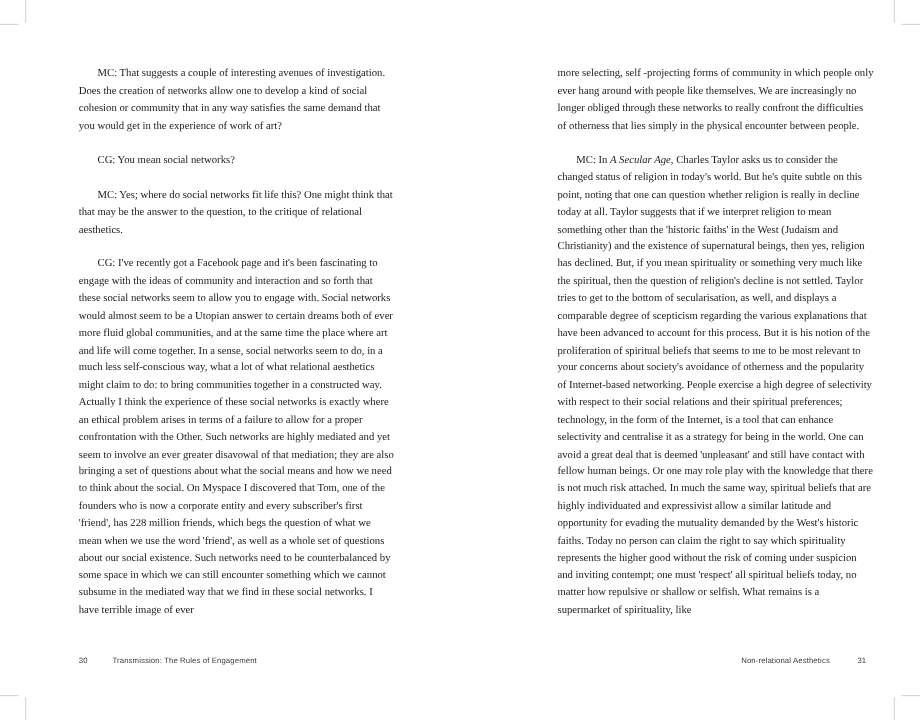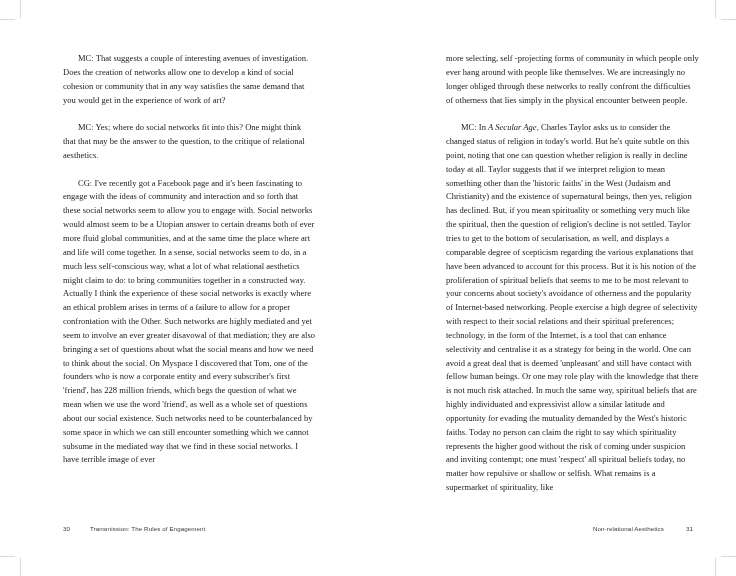--- a/index.html
+++ b/index.html
@@ -105,21 +105,22 @@
   <div class="crop h crop-bl-h"></div>
   <div class="crop v crop-br-v"></div>
   <div class="crop h crop-br-h"></div>
 
   <div class="spread">
 
     <div class="page-half verso">
 
       <div class="textblock">
         <p>MC: That suggests a couple of interesting avenues of investigation. Does the creation of networks allow one to develop a kind of social cohesion or community that in any way satisfies the same demand that you would get in the experience of work of art?</p>
-        <p class="gap">MC: Yes; where do social networks fit into this? One might think that that may be the answer to the question, to the critique of relational aesthetics.</p>
+        <p class="gap">CG: You mean social networks?</p>
+        <p class="gap">MC: Yes; where do social networks fit life this? One might think that that may be the answer to the question, to the critique of relational aesthetics.</p>
         <p class="gap">CG: I've recently got a Facebook page and it's been fascinating to engage with the ideas of community and interaction and so forth that these social networks seem to allow you to engage with. Social networks would almost seem to be a Utopian answer to certain dreams both of ever more fluid global communities, and at the same time the place where art and life will come together. In a sense, social networks seem to do, in a much less self-conscious way, what a lot of what relational aesthetics might claim to do: to bring communities together in a constructed way. Actually I think the experience of these social networks is exactly where an ethical problem arises in terms of a failure to allow for a proper confrontation with the Other. Such networks are highly mediated and yet seem to involve an ever greater disavowal of that mediation; they are also bringing a set of questions about what the social means and how we need to think about the social. On Myspace I discovered that Tom, one of the founders who is now a corporate entity and every subscriber's first 'friend', has 228 million friends, which begs the question of what we mean when we use the word 'friend', as well as a whole set of questions about our social existence. Such networks need to be counterbalanced by some space in which we can still encounter something which we cannot subsume in the mediated way that we find in these social networks. I have terrible image of ever</p>
       </div>
 
       <div class="runfoot">
         <span class="folio-left">30</span><span>Transmission: The Rules of Engagement</span>
       </div>
 
     </div>
 
     <div class="page-half recto">

